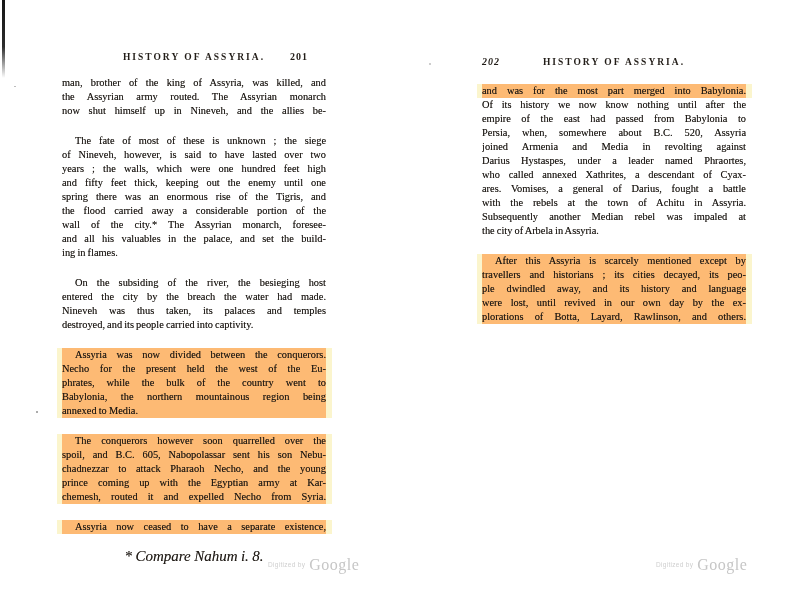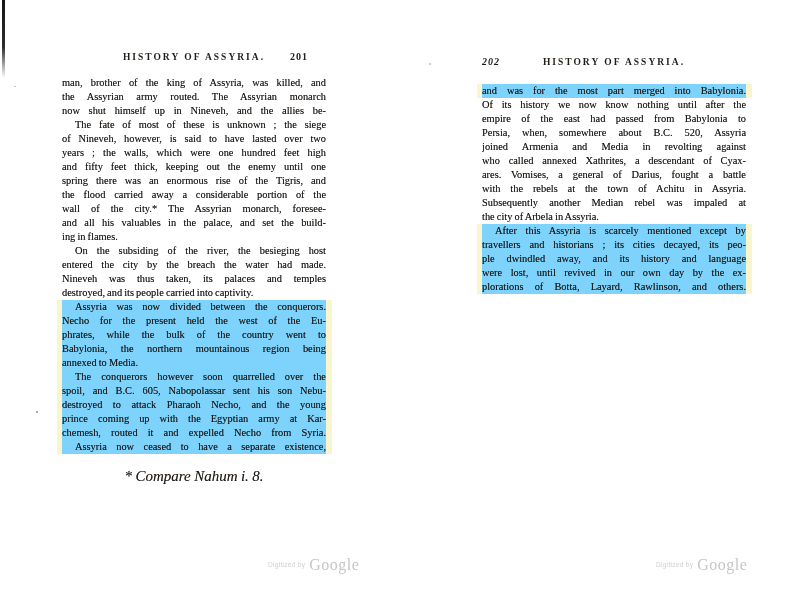--- a/index.html
+++ b/index.html
@@ -26,23 +26,23 @@
   #right-page .body-lines { margin-top:16px; }
 
   .line {
     height:14px; line-height:14px; overflow:hidden;
     font-size:10.4px; word-spacing:-0.5px;
     text-align:justify; text-align-last:justify;
     text-shadow:0 0 0.4px rgba(20,15,10,0.55);
     white-space:normal;
   }
   .line.last { text-align-last:left; }
-  .line.ind  { text-indent:13px; }
+  .line.ind  { text-indent:13px;margin-top:16px; }
   .line.hl   {
-    background:#7dd3fc;
+    background:#fdba74;
     box-shadow:-5px 0 0 #fbf5cd, 6px 0 0 #fbf5cd;
   }
 
   .footnote {
     margin-top:14px; text-align:center;
     font-size:15px; word-spacing:-0.3px; color:#221d18;
     text-shadow:0 0 0.4px rgba(20,15,10,0.5);
     font-style:italic;
   }
 
@@ -92,39 +92,40 @@
       <div class="line">entered the city by the breach the water had made.</div>
       <div class="line">Nineveh was thus taken, its palaces and temples</div>
       <div class="line last">destroyed, and its people carried into captivity.</div>
       <div class="line hl ind">Assyria was now divided between the conquerors.</div>
       <div class="line hl">Necho for the present held the west of the Eu-</div>
       <div class="line hl">phrates, while the bulk of the country went to</div>
       <div class="line hl">Babylonia, the northern mountainous region being</div>
       <div class="line hl last">annexed to Media.</div>
       <div class="line hl ind">The conquerors however soon quarrelled over the</div>
       <div class="line hl">spoil, and B.C. 605, Nabopolassar sent his son Nebu-</div>
-      <div class="line hl">destroyed to attack Pharaoh Necho, and the young</div>
+      <div class="line hl">chadnezzar to attack Pharaoh Necho, and the young</div>
       <div class="line hl">prince coming up with the Egyptian army at Kar-</div>
       <div class="line hl">chemesh, routed it and expelled Necho from Syria.</div>
       <div class="line hl ind">Assyria now ceased to have a separate existence,</div>
     </div>
   <div class="footnote">* Compare Nahum i. 8.</div>
 </div>
 
 <div class="page" id="right-page">
   <div class="pageheader">
     <span class="pagenum left">202</span>
     <span>HISTORY OF ASSYRIA.</span>
   </div>
   <div class="body-lines" id="right-lines">
       <div class="line hl">and was for the most part merged into Babylonia.</div>
       <div class="line">Of its history we now know nothing until after the</div>
       <div class="line">empire of the east had passed from Babylonia to</div>
       <div class="line">Persia, when, somewhere about B.C. 520, Assyria</div>
       <div class="line">joined Armenia and Media in revolting against</div>
+      <div class="line">Darius Hystaspes, under a leader named Phraortes,</div>
       <div class="line">who called annexed Xathrites, a descendant of Cyax-</div>
       <div class="line">ares.  Vomises, a general of Darius, fought a battle</div>
       <div class="line">with the rebels at the town of Achitu in Assyria.</div>
       <div class="line">Subsequently another Median rebel was impaled at</div>
       <div class="line last">the city of Arbela in Assyria.</div>
       <div class="line hl ind">After this Assyria is scarcely mentioned except by</div>
       <div class="line hl">travellers and historians ; its cities decayed, its peo-</div>
       <div class="line hl">ple dwindled away, and its history and language</div>
       <div class="line hl">were lost, until revived in our own day by the ex-</div>
       <div class="line hl">plorations of Botta, Layard, Rawlinson, and others.</div>

